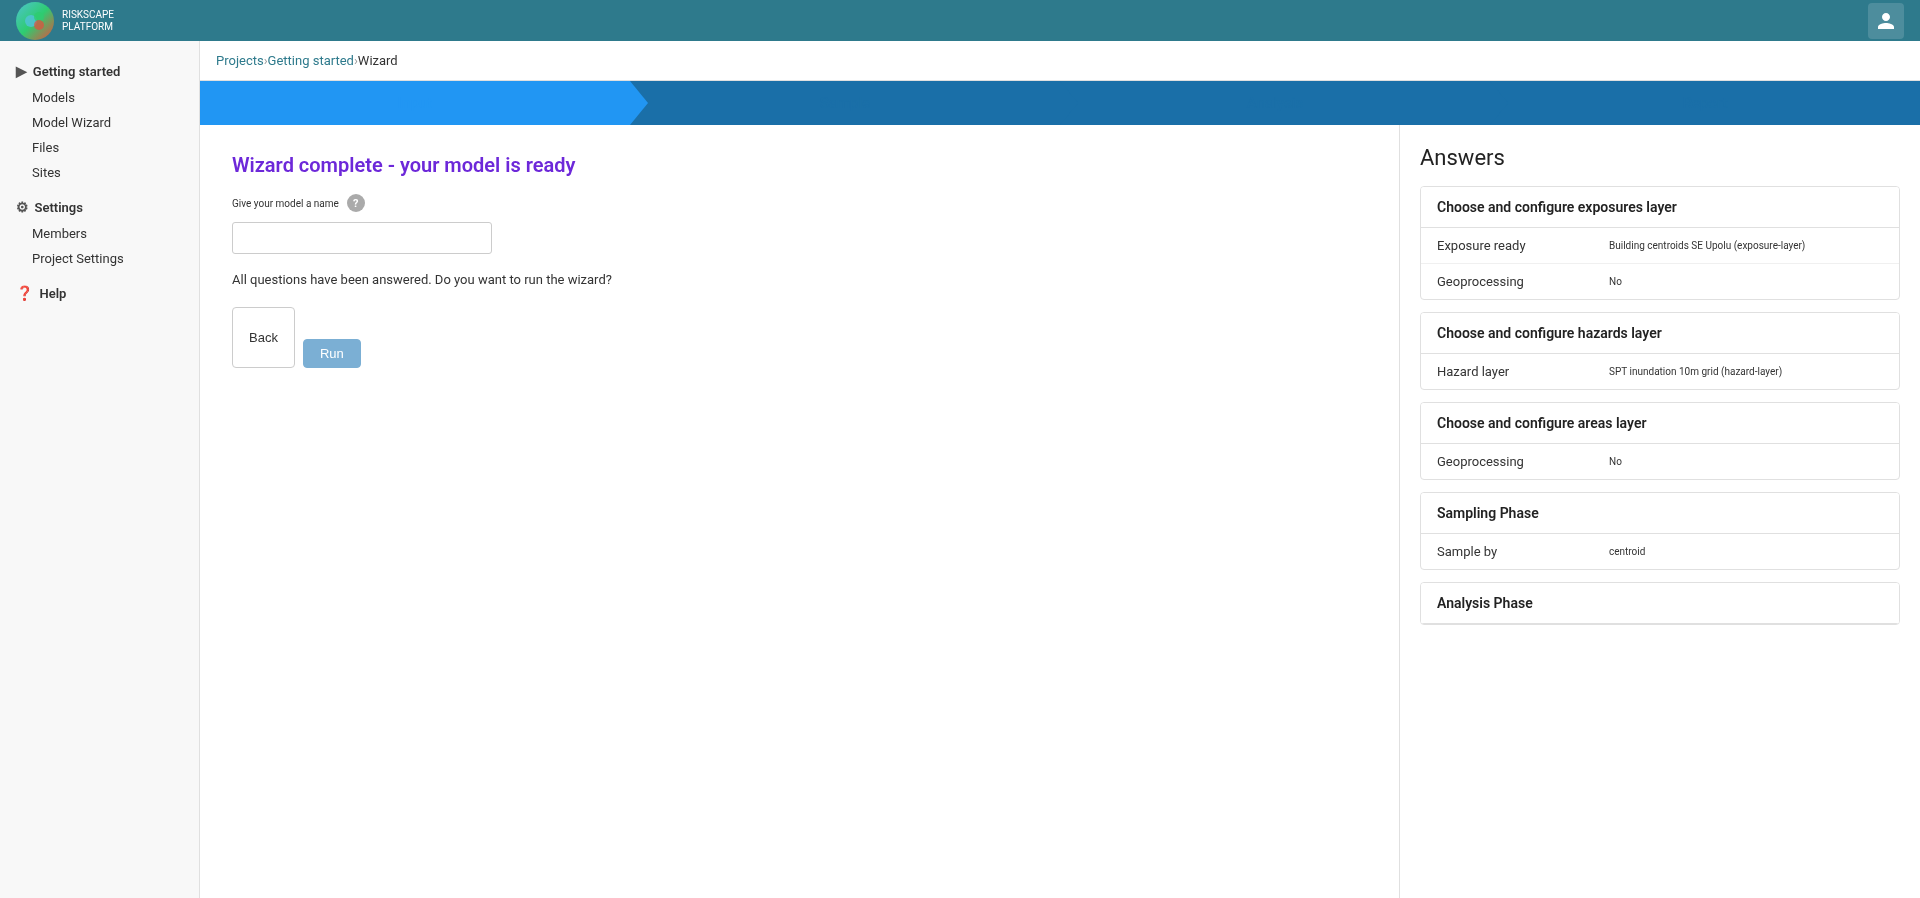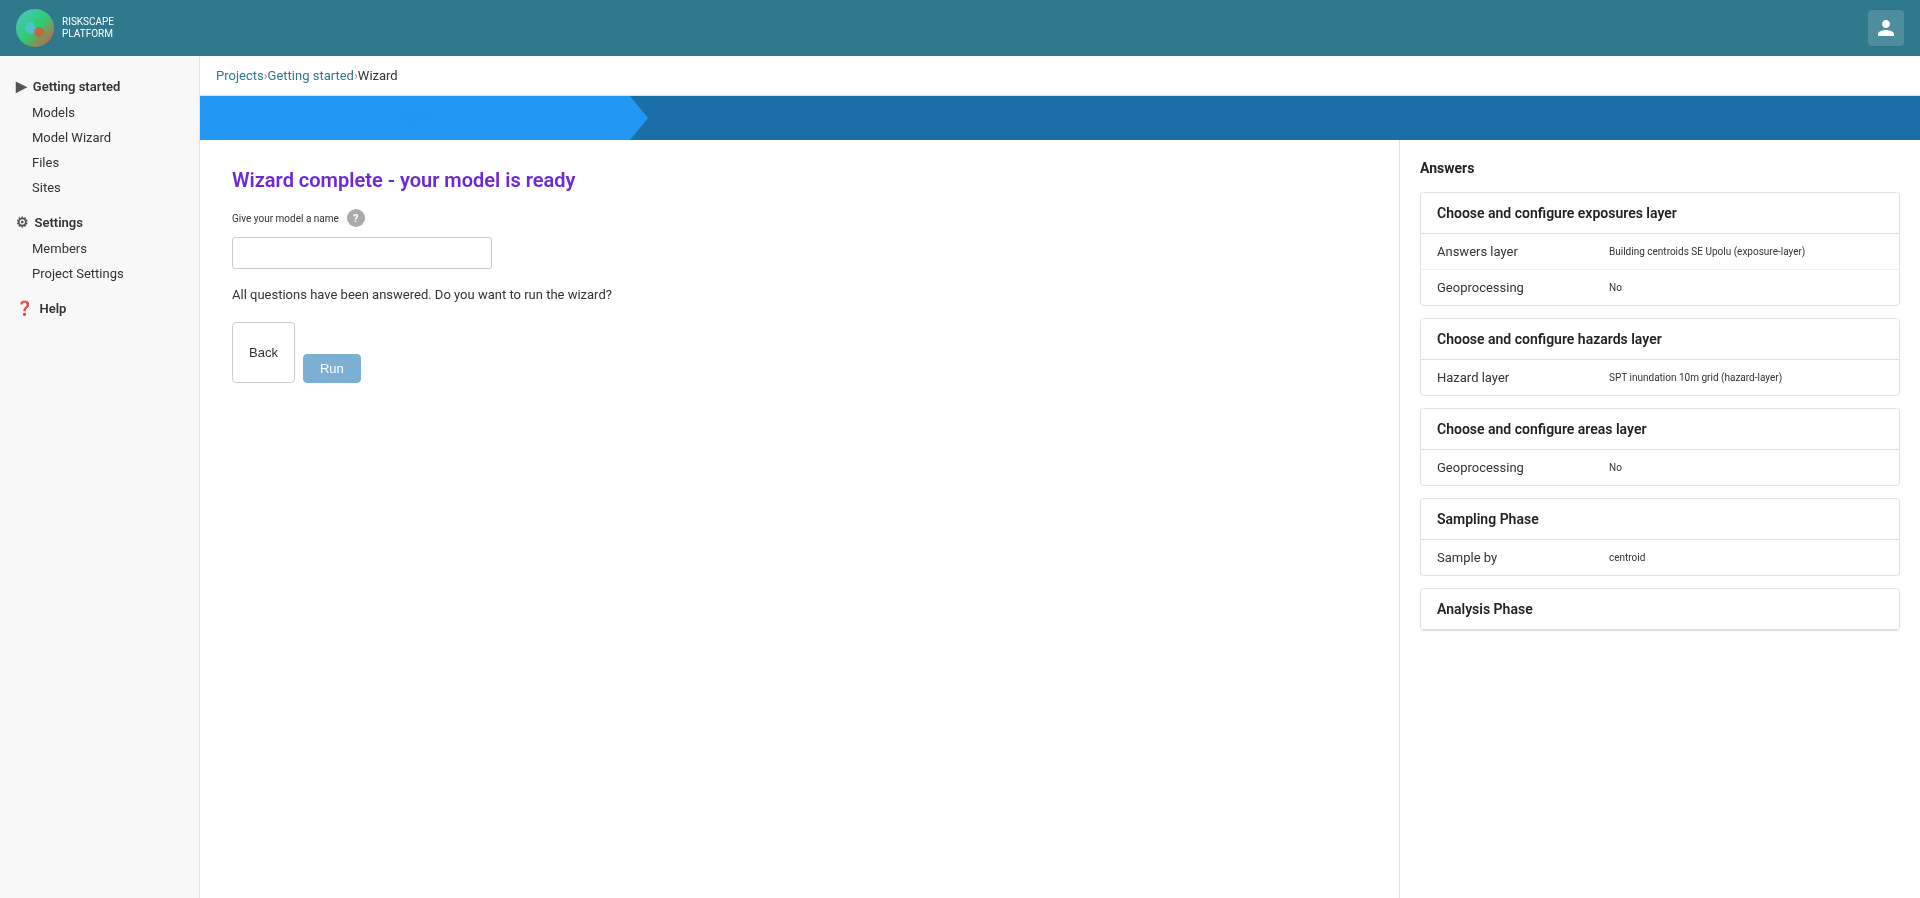--- a/index.html
+++ b/index.html
@@ -1,21 +1,21 @@
 <!DOCTYPE html>
 <html><head>
   <meta charset="utf-8">
   <style>
     * { box-sizing: border-box; margin: 0; padding: 0; }
     body { font-family: -apple-system, BlinkMacSystemFont, 'Segoe UI', Roboto, sans-serif; font-size: 14px; background: #f5f5f5; display: flex; flex-direction: column; height: 100vh; overflow: hidden; }
 
     
     .topbar {
       background: #2e7a8c;
-      height: 56px;
+      height: 41px;
       display: flex;
       align-items: center;
       justify-content: space-between;
       padding: 0 16px;
       flex-shrink: 0;
     }
     .logo-area {
       display: flex;
       align-items: center;
       gap: 8px;
@@ -214,22 +214,22 @@
 
     
     .answers-panel {
       width: 520px;
       background: white;
       overflow-y: auto;
       padding: 20px;
       flex-shrink: 0;
     }
     .answers-title {
-      font-size: 14px;
-      font-weight: 700;
+      font-size: 22px;
+      font-weight: 400;
       color: #222;
       margin-bottom: 16px;
     }
     .answer-section {
       border: 1px solid #e0e0e0;
       border-radius: 4px;
       margin-bottom: 12px;
       overflow: hidden;
     }
     .answer-section-title {
@@ -364,21 +364,21 @@
           <button class="btn btn-primary">Run</button>
         </div>
       </div>
 
       <div class="answers-panel">
         <div class="answers-title">Answers</div>
 
         <div class="answer-section">
           <div class="answer-section-title">Choose and configure exposures layer</div>
           <div class="answer-row">
-            <span class="answer-key">Answers layer</span>
+            <span class="answer-key">Exposure ready</span>
             <span class="answer-value">Building centroids SE Upolu (exposure-layer)</span>
           </div>
           <div class="answer-row">
             <span class="answer-key">Geoprocessing</span>
             <span class="answer-value">No</span>
           </div>
         </div>
 
         <div class="answer-section">
           <div class="answer-section-title">Choose and configure hazards layer</div>

